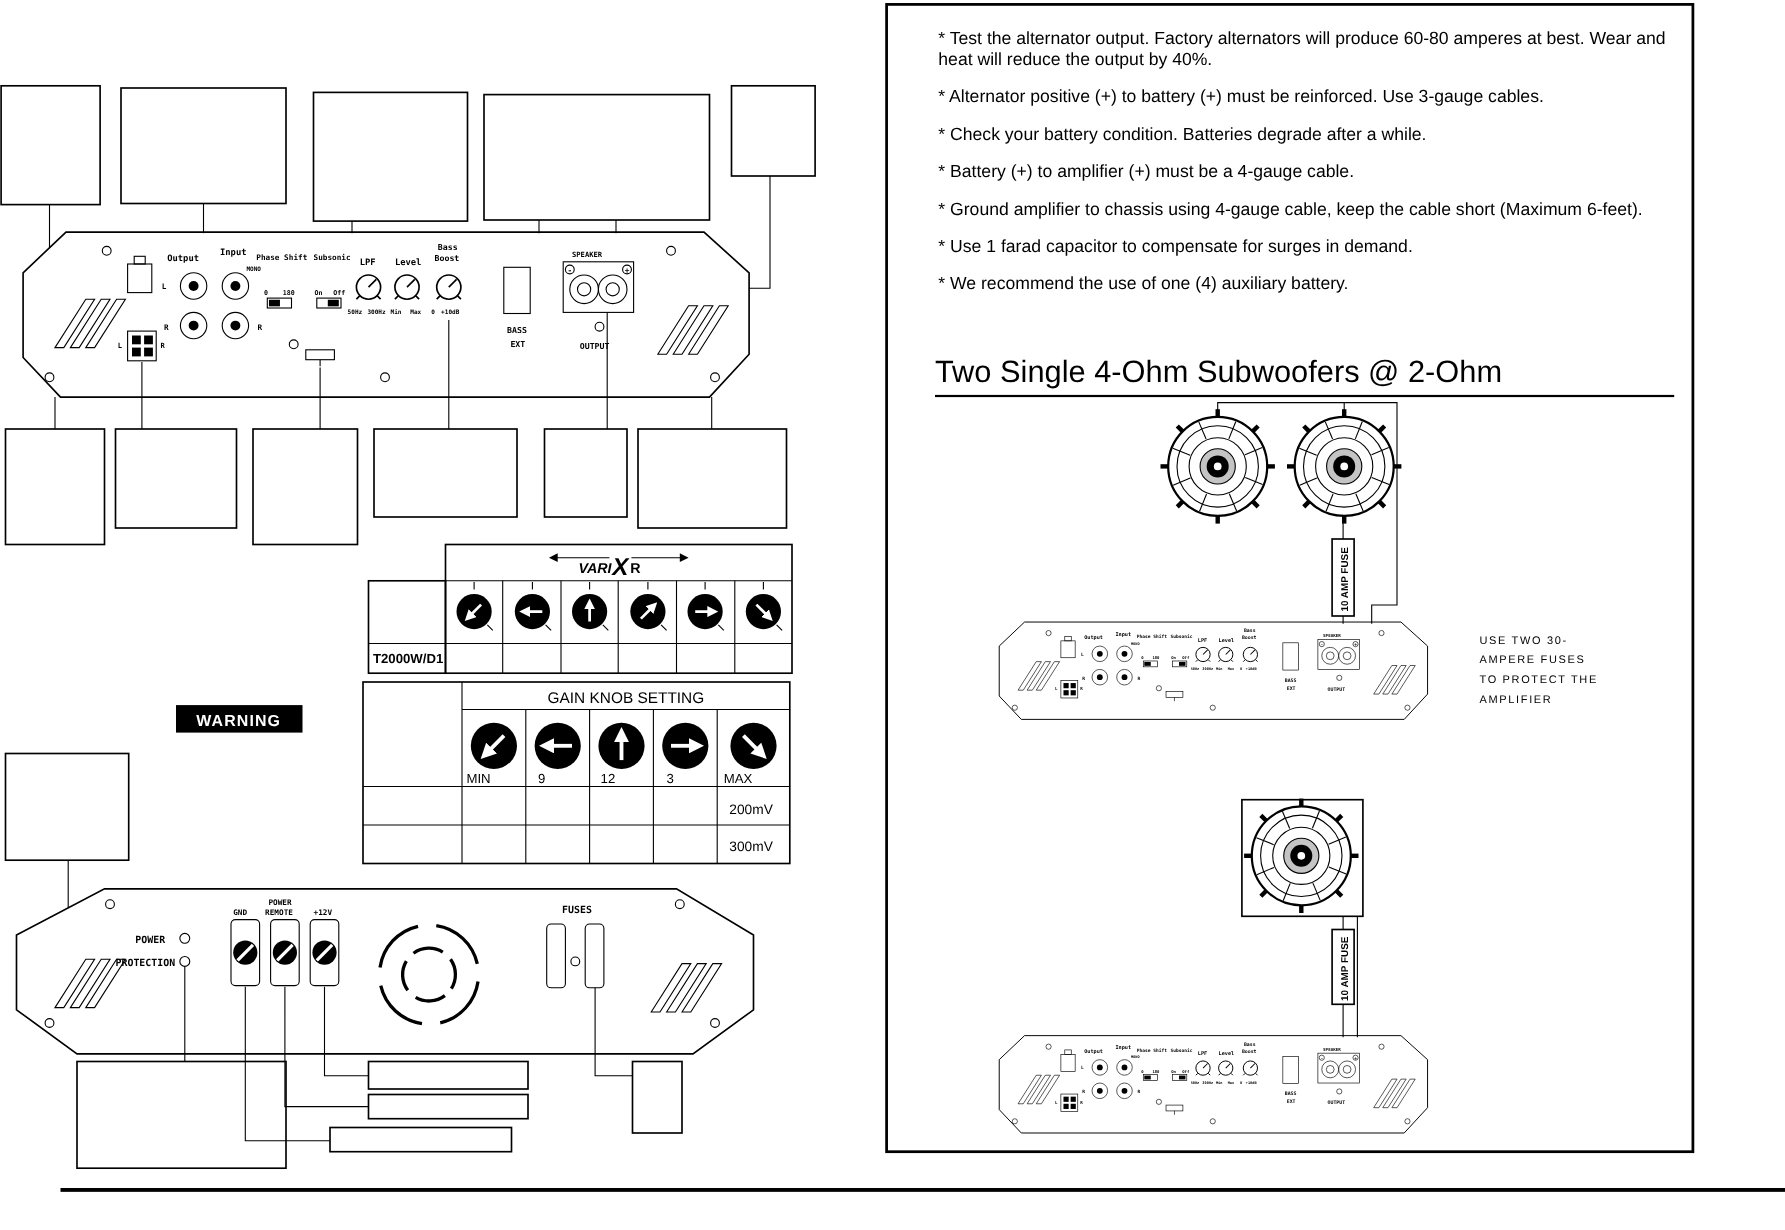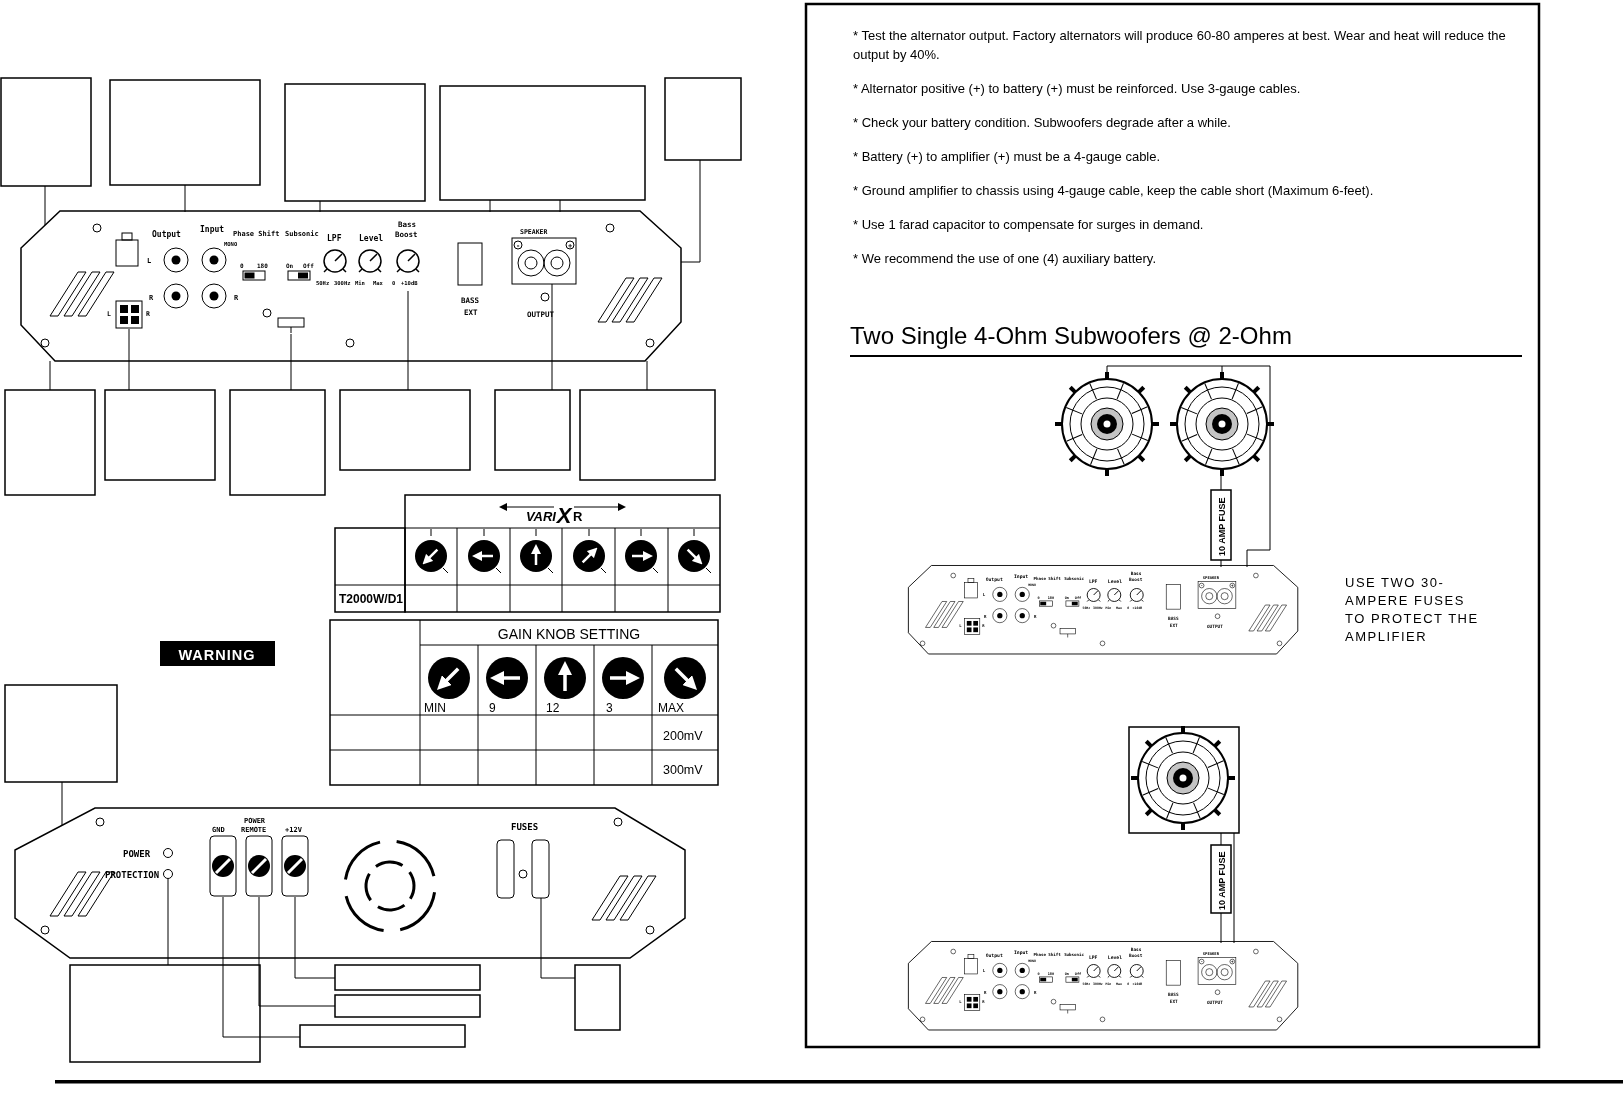--- a/index.html
+++ b/index.html
@@ -9,27 +9,27 @@
   svg text{font-family:"DejaVu Sans Mono",monospace;font-weight:bold;fill:#000;}
   svg text.sans{font-family:"Liberation Sans",sans-serif;font-weight:normal;}
   svg text.sansb{font-family:"Liberation Sans",sans-serif;font-weight:bold;}
   svg text.white{fill:#fff;}
   .o1{fill:none;stroke:#000;stroke-width:1;}
   .o15{fill:none;stroke:#000;stroke-width:1.5;}
   .o2{fill:none;stroke:#000;stroke-width:2;}
   .o25{fill:none;stroke:#000;stroke-width:2.5;}
   .kp{stroke:#000;stroke-width:1.5;fill:none;}
   .vent{fill:#fff;stroke:#000;stroke-width:1;}
-  .tips{position:absolute;left:853px;top:26px;width:670px;font-size:13px;line-height:19px;}
+  .tips{position:absolute;left:853px;top:26px;width:670px;font-size:16px;line-height:19px;}
   .tips p{margin:0 0 15px 0;}
   .hd{position:absolute;left:850px;width:672px;border-bottom:2px solid #000;
-      font-size:24px;padding-bottom:5px;white-space:nowrap;}
+      font-size:28px;padding-bottom:5px;white-space:nowrap;}
   .hd1{top:322px;}
   .hd2{top:676px;}
-  .note{position:absolute;left:1345px;top:574px;width:185px;font-size:13px;
+  .note{position:absolute;left:1345px;top:574px;width:185px;font-size:10px;
         line-height:18px;letter-spacing:1.5px;}
 </style>
 </head>
 <body>
 
 <div class="page">
 
 <svg class="art" width="1623" height="1118" viewBox="0 0 1623 1118">
   <defs>
     <marker id="aw" markerWidth="4" markerHeight="4" refX="2" refY="2" orient="auto" markerUnits="strokeWidth">
@@ -446,21 +446,21 @@
       <text transform="translate(1225,910) rotate(-90)" font-size="9" class="sansb" font-weight="bold">10 AMP FUSE</text>
     </g>
     <line x1="1221" y1="913" x2="1221" y2="943" class="o1"></line>
     <use href="#ampPanel" transform="translate(896,817) scale(0.59)"></use>
   </g>
 </svg>
 
 <div class="tips">
   <p>* Test the alternator output. Factory alternators will produce 60-80 amperes at best. Wear and heat will reduce the output by 40%.</p>
   <p>* Alternator positive (+) to battery (+) must be reinforced. Use 3-gauge cables.</p>
-  <p>* Check your battery condition. Subwoofers degrade after a while.</p>
+  <p>* Check your battery condition. Batteries degrade after a while.</p>
   <p>* Battery (+) to amplifier (+) must be a 4-gauge cable.</p>
   <p>* Ground amplifier to chassis using 4-gauge cable, keep the cable short (Maximum 6-feet).</p>
   <p>* Use 1 farad capacitor to compensate for surges in demand.</p>
   <p>* We recommend the use of one (4) auxiliary battery.</p>
 </div>
 
 <div class="hd hd1">
   <span>Two Single 4-Ohm Subwoofers @ 2-Ohm</span>
 </div>
 

